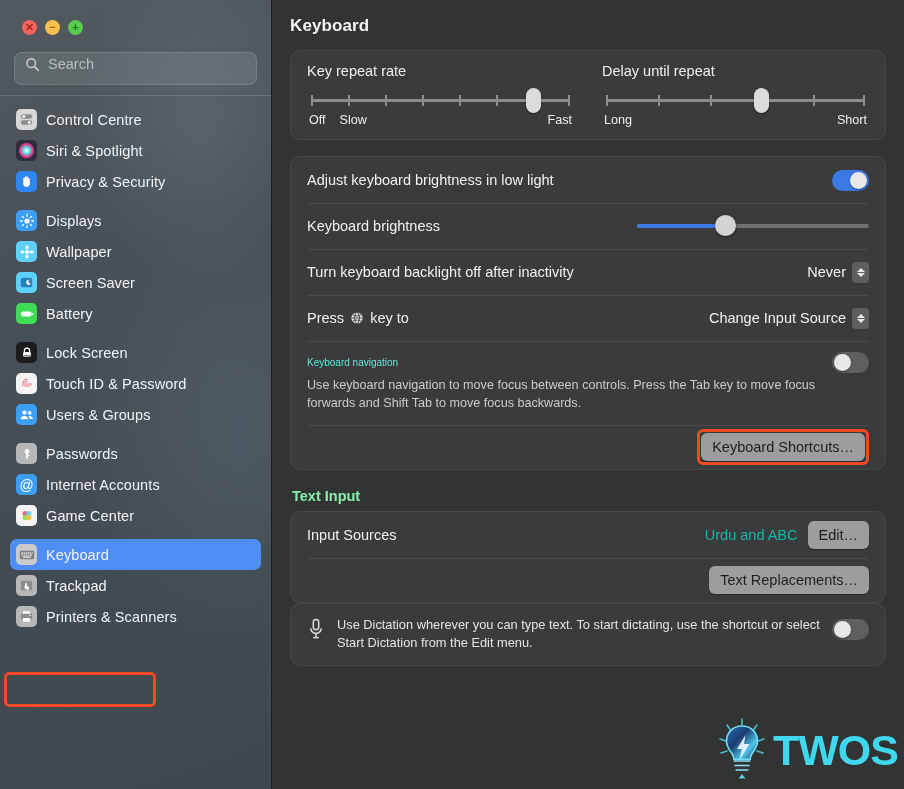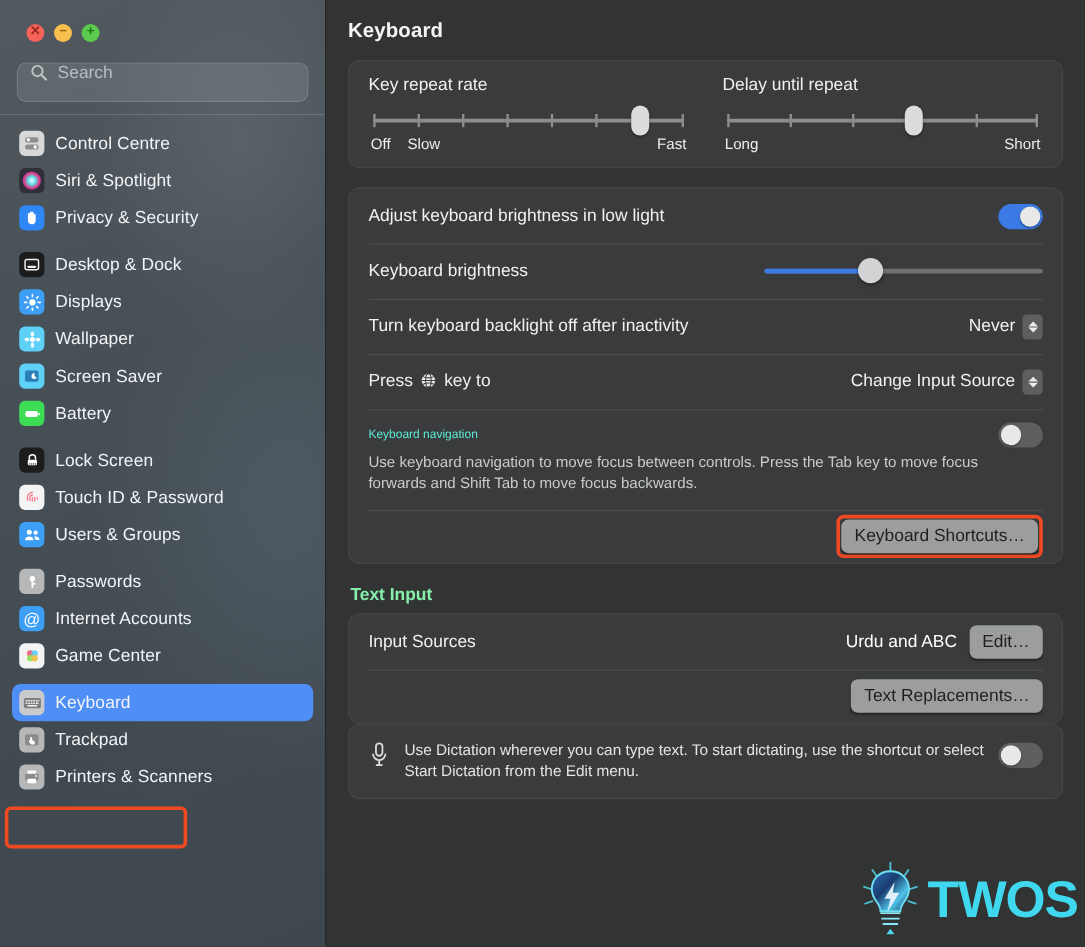--- a/index.html
+++ b/index.html
@@ -55,22 +55,22 @@
   .tl-min   { background: #f9bf4f; color: #9a6515; }
   .tl-max   { background: #5cc94f; color: #1d7a19; }
   .tl span { transform: translateY(-.5px); }
 
   .search-wrap { padding: 4px 14px 10px 14px; }
   .search-box {
     height: 33px;
     border-radius: 8px;
     background: rgba(255,255,255,.10);
     border: 1px solid rgba(255,255,255,.13);
-    display: flex; align-items: flex-start;
-    padding: 0 10px;
+    display: flex; align-items: flex-end;
+    padding: 12px 10px;
     gap: 8px;
   }
   .search-box svg { flex: 0 0 auto; opacity: .75; }
   .search-ph {
     font-size: 14.5px;
     color: rgba(235,240,245,.62);
   }
   .sb-divider { height: 1px; background: rgba(255,255,255,.14); }
 
   .nav { padding: 4px 10px 0 10px; }
@@ -254,21 +254,21 @@
     white-space: nowrap;
   }
   .btn-hl {
     display: inline-block;
     border: 3px solid #f04a23;
     border-radius: 6px;
     padding: 1px;
     margin-left: auto;
   }
   .row-right { margin-left: auto; display: flex; align-items: center; gap: 10px; }
-  .value-text { font-size: 14.5px; color: #ffffff; }
+  .value-text { font-size: 14.5px; color: #14b8a6; }
 
   .nav-row { justify-content: flex-end; min-height: 44px; align-items: center; }
 
   
   .knav { padding: 11px 0 12px 0; }
   .knav-top { display: flex; align-items: center; }
   .knav-title { font-size: 10px; color: #5eead4; font-weight: 400; }
 
   
   .dict-row { display: flex; align-items: flex-start; padding: 12px 0; gap: 12px; }
@@ -360,29 +360,20 @@
             <span class="ico" style="background:#2f86f5">
               <svg width="13" height="13" viewBox="0 0 16 16">
                 <path d="M4 9V4.2a1 1 0 0 1 2 0V8V2.6a1 1 0 0 1 2 0V8V2.9a1 1 0 0 1 2 0V8.2V5a1 1 0 0 1 2 0v5.4c0 2.6-1.7 4.3-3.9 4.3C5.6 14.7 4 13 4 10.7Z" fill="#fff"></path>
               </svg>
             </span>
             <span class="nav-label">Privacy &amp; Security</span>
           </div>
         </div>
 
         <div class="nav-group">
-          <div class="nav-item">
-            <span class="ico" style="background:#1c1c1e">
-              <svg width="15" height="15" viewBox="0 0 16 16">
-                <rect x="2" y="3.5" width="12" height="9" rx="1.6" fill="none" stroke="#f0f0f0" stroke-width="1.3"></rect>
-                <rect x="4" y="9" width="8" height="2" rx="1" fill="#f0f0f0"></rect>
-              </svg>
-            </span>
-            <span class="nav-label">Desktop &amp; Dock</span>
-          </div>
           <div class="nav-item">
             <span class="ico" style="background:#3d9ef5">
               <svg width="16" height="16" viewBox="0 0 16 16">
                 <circle cx="8" cy="8" r="2.6" fill="#fff"></circle>
                 <g stroke="#fff" stroke-width="1.3" stroke-linecap="round">
                   <line x1="8" y1="1.5" x2="8" y2="3.2"></line>
                     <line x1="8" y1="12.8" x2="8" y2="14.5"></line>
                   <line x1="1.5" y1="8" x2="3.2" y2="8"></line>
                     <line x1="12.8" y1="8" x2="14.5" y2="8"></line>
                   <line x1="3.4" y1="3.4" x2="4.5" y2="4.5"></line>

